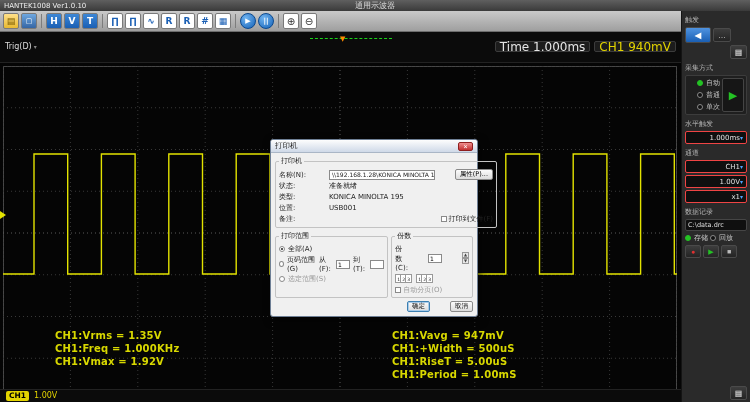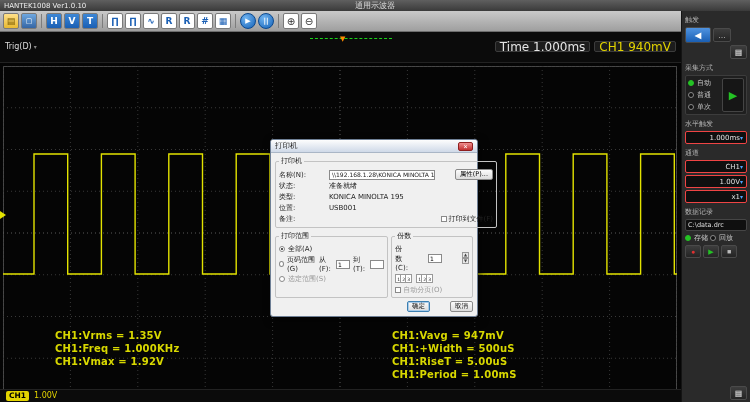--- a/index.html
+++ b/index.html
@@ -60,21 +60,21 @@
     display:flex; flex-direction:column; gap:2px; color:#c8c8c8; font-size:7px; }
   .sb-label { color:#b5b5b5; margin-top:2px; }
   .sb-row { display:flex; gap:2px; align-items:center; }
   .sb-row.right { justify-content:flex-end; }
   .sb-btn { background:linear-gradient(#3d3d3d,#242424); border:1px solid #4a4a4a; border-radius:2px;
     color:#ddd; font-size:8px; display:flex; align-items:center; justify-content:center; cursor:pointer; }
   .sb-btn.back { width:26px; height:16px; background:linear-gradient(#4f93e0,#1a5fb4); color:#fff; font-weight:bold; }
   .sb-btn.dots { width:18px; height:14px; }
   .sb-btn.apps { width:17px; height:14px; }
   .sb-panel { background:#1f1f1f; border:1px solid #3c3c3c; border-radius:2px; padding:2px; display:flex; gap:2px; }
-  .radio-col { display:flex; flex-direction:column; gap:2px; flex:1; }
+  .radio-col { display:flex; flex-direction:column; gap:2px; flex:1;align-items:flex-end; }
   .radio { display:flex; align-items:center; gap:3px; cursor:pointer; }
   .rdot { width:6px; height:6px; border-radius:50%; border:1px solid #8a8a8a; background:#111; }
   .radio.on .rdot { background:#24c224; border-color:#24c224; }
   .run-btn { width:22px; align-self:stretch; background:#161616; border:1px solid #444; border-radius:2px;
     color:#24c224; font-size:11px; display:flex; align-items:center; justify-content:center; cursor:pointer; }
   .sel { background:#0f0f0f; border:1px solid #ef4444; border-radius:2px; color:#e0e0e0;
     height:13px; display:flex; align-items:center; justify-content:flex-end; padding:0 3px; flex:1; cursor:pointer; }
   .sel .caret { color:#4da3ff; font-size:6px; }
   .sb-input { background:#0f0f0f; border:1px solid #454545; border-radius:2px; color:#ddd; font-size:6.5px;
     height:12px; width:100%; padding:0 2px; font-family:"DejaVu Sans",sans-serif; }

